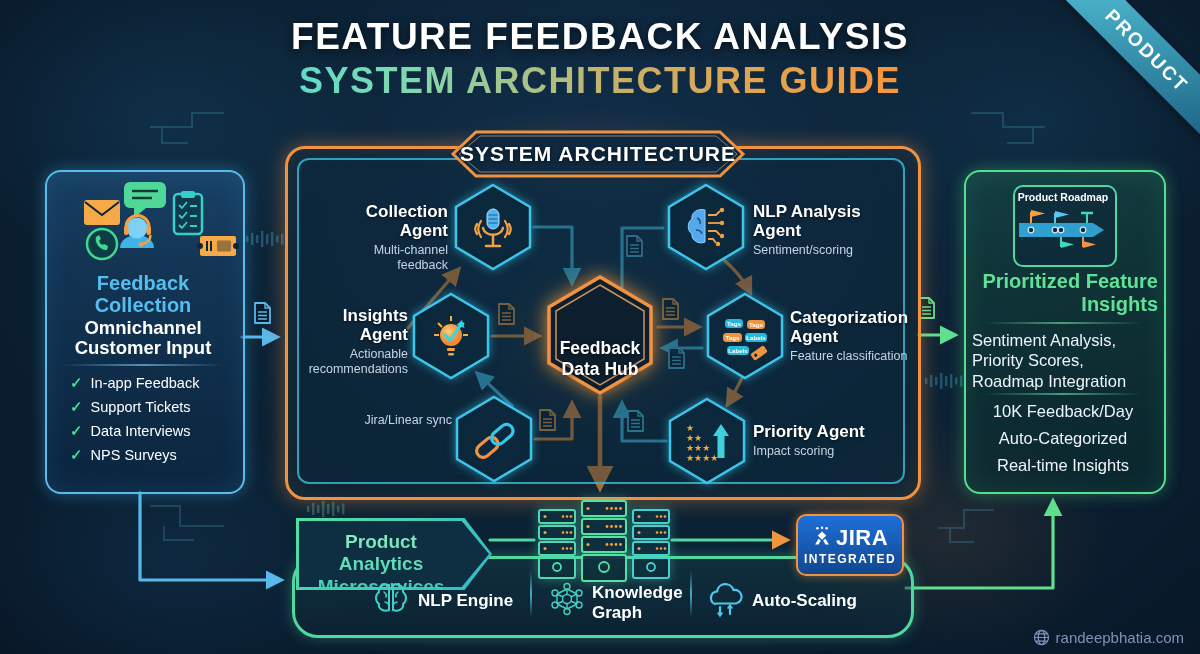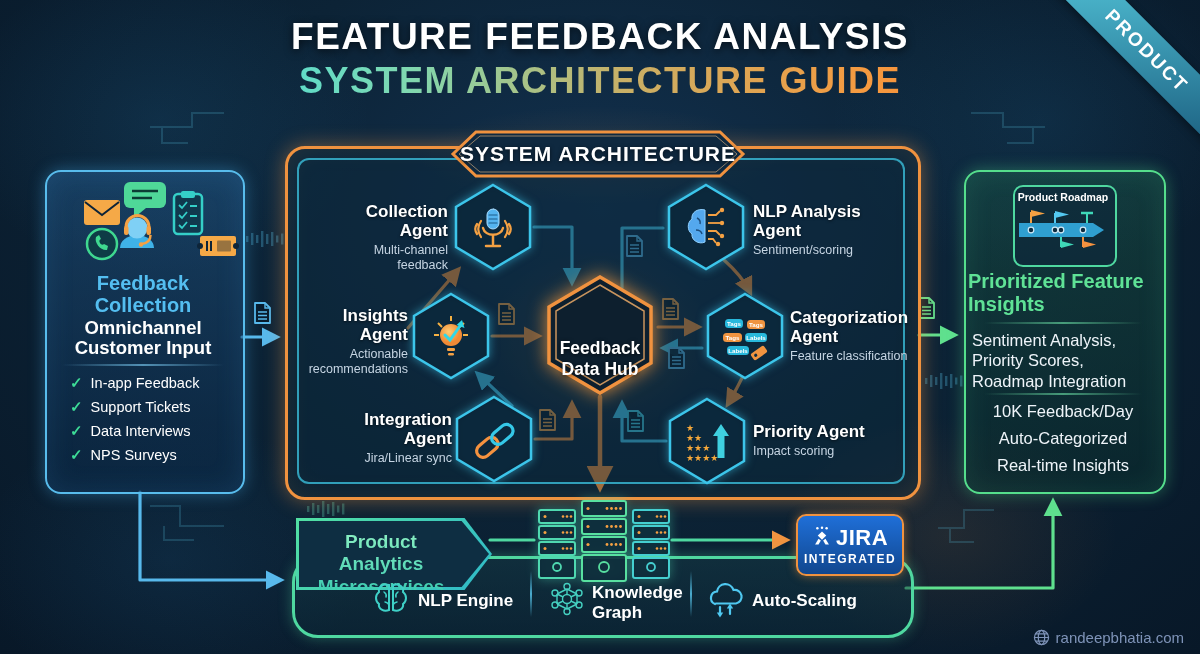--- a/index.html
+++ b/index.html
@@ -66,21 +66,21 @@
       font-weight:800;line-height:1.1;}
   .divider{height:2px;background:linear-gradient(90deg,transparent,rgba(120,200,240,.65),transparent);}
   .divider.green{background:linear-gradient(90deg,transparent,rgba(110,230,170,.6),transparent);}
   .chk-row{position:absolute;left:70px;width:160px;display:flex;gap:8px;align-items:center;
       color:#fff;font-size:14.5px;}
   .chk{color:#3ddc97;font-weight:bold;font-size:15px;}
   
   .rp-card{left:1013px;top:185px;width:100px;height:78px;border:2px solid #4fd8a0;border-radius:10px;
       background:rgba(14,40,58,.72);}
   .rp-card-title{left:1013px;top:191px;width:100px;text-align:center;color:#fff;font-size:10.5px;font-weight:700;}
-  .rp-title{left:968px;top:270px;width:190px;text-align:left;color:#5fe296;font-size:20px;
+  .rp-title{left:968px;top:270px;width:190px;text-align:right;color:#5fe296;font-size:20px;
       font-weight:800;line-height:1.15;}
   .rp-features{left:972px;top:330px;width:182px;color:#eef4f9;font-size:16.5px;line-height:1.24;}
   .rp-stat{position:absolute;left:972px;width:182px;text-align:center;color:#eef4f9;font-size:16.5px;}
   
   .micro-outer{left:296px;top:518px;width:196px;height:72px;
       background:linear-gradient(135deg,#52e0a2,#2fb9c9);
       clip-path:polygon(0% 0%,86% 0%,100% 50%,86% 100%,0% 100%);
       filter:drop-shadow(0 0 8px rgba(80,220,160,.5));}
   .micro-inner{position:absolute;left:3px;top:3px;width:190px;height:66px;background:#0e2e42;
       clip-path:polygon(0% 0%,85.6% 0%,100% 50%,85.6% 100%,0% 100%);}
@@ -360,21 +360,20 @@
   </div>
   <div class="lbl r" style="left:298px;top:306px;width:110px">
     <div class="nm">Insights Agent</div>
     <div class="ds">Actionable recommendations</div>
   </div>
   <div class="lbl" style="left:790px;top:308px;width:126px">
     <div class="nm">Categorization Agent</div>
     <div class="ds">Feature classification</div>
   </div>
   <div class="lbl r" style="left:332px;top:410px;width:120px">
-    <div class="nm">Integration Agent</div>
     <div class="ds">Jira/Linear sync</div>
   </div>
   <div class="lbl" style="left:753px;top:422px;width:130px">
     <div class="nm">Priority Agent</div>
     <div class="ds">Impact scoring</div>
   </div>
 
   <div class="abs panel panel-left"></div>
   <svg class="abs" style="left:82px;top:180px" width="158" height="92">
     <g transform="translate(2,20)">

